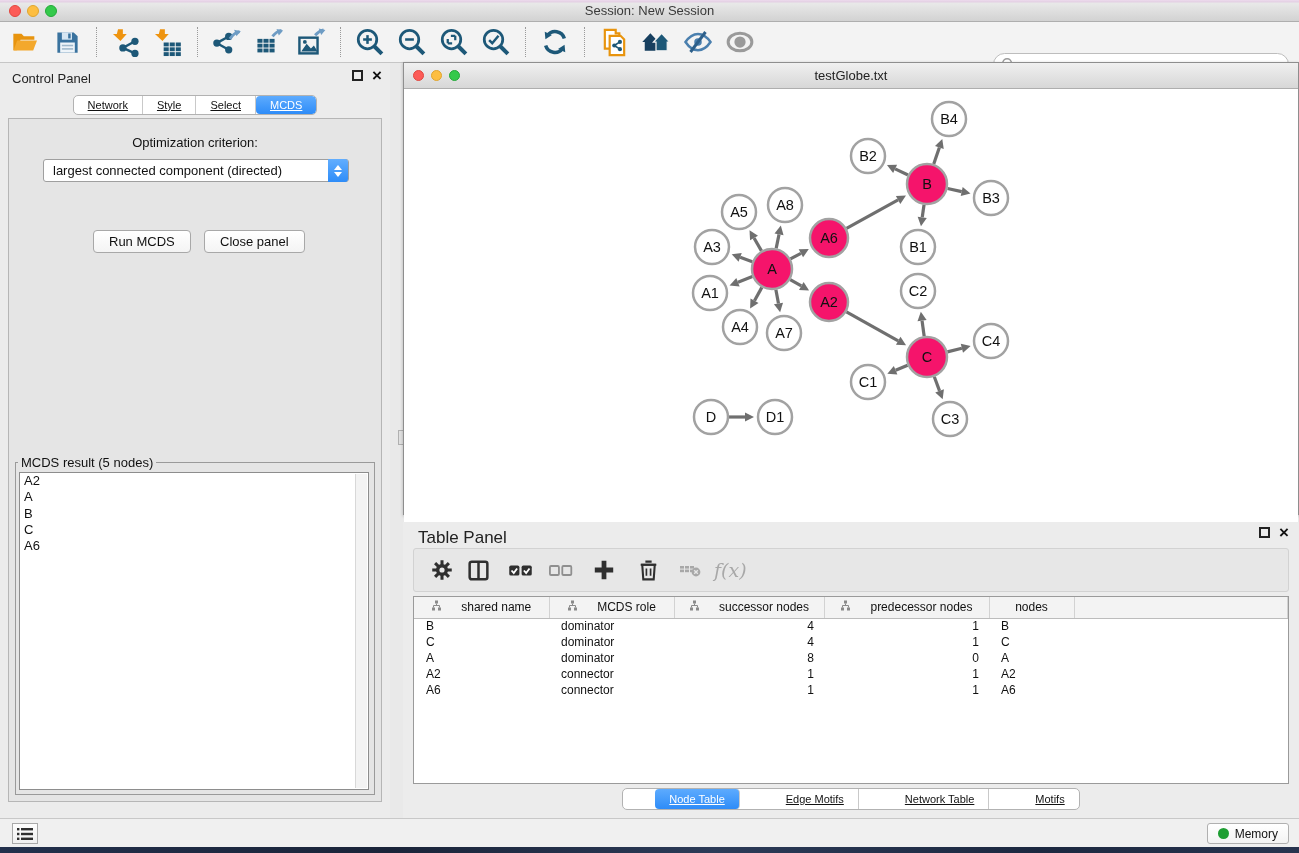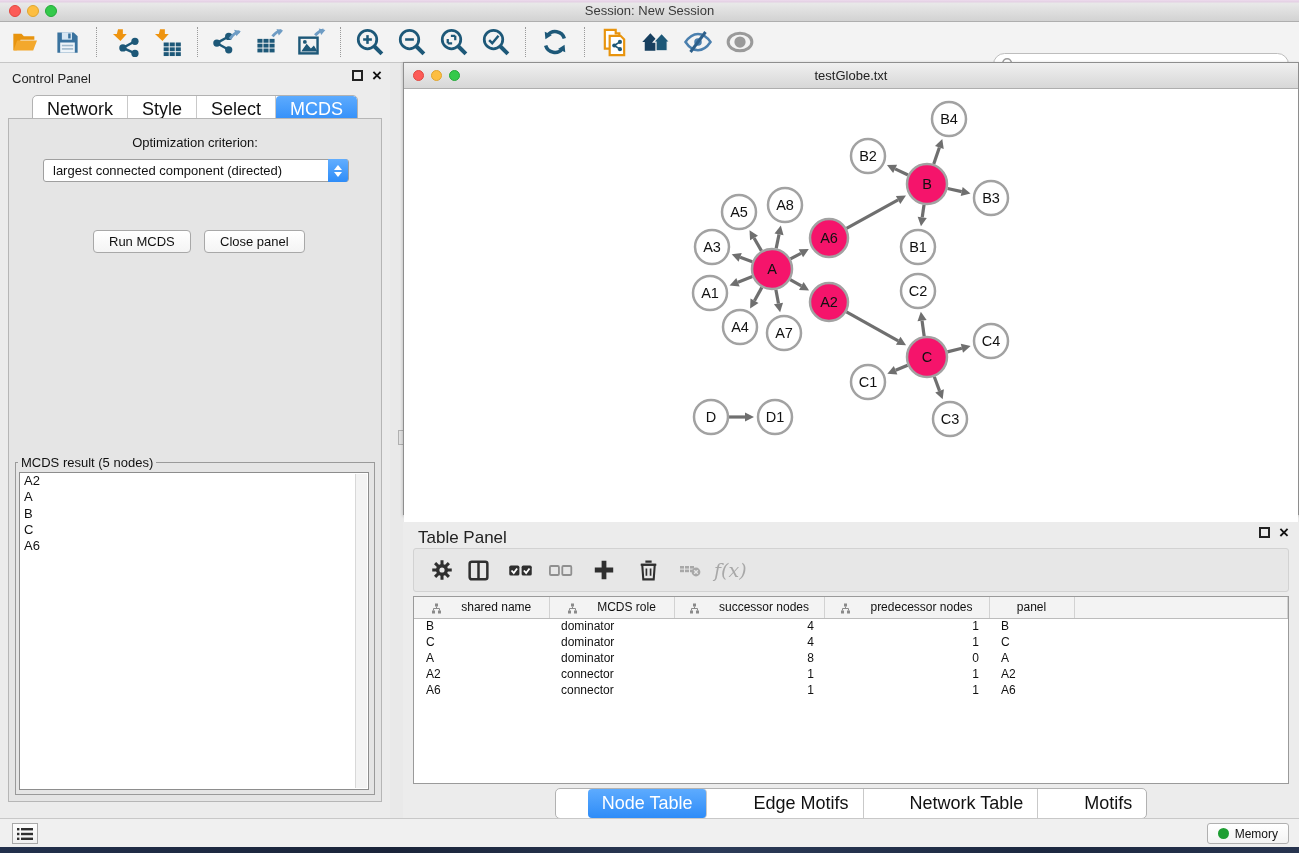--- a/index.html
+++ b/index.html
@@ -29,21 +29,21 @@
 
   
   #control-panel { left:0; top:63px; width:390px; height:755px; background:#ececec; }
   #cp-header { position:absolute; left:0; top:0; width:100%; height:30px; }
   #cp-title { position:absolute; left:12px; top:8px; font-size:13px; color:#222; }
   .float-ico { width:11px; height:11px; border:2px solid #222; display:inline-block; }
   .close-ico { font-size:17px; font-weight:bold; color:#111; line-height:11px; }
   #cp-winbtns { position:absolute; right:8px; top:7px; display:flex; gap:9px; align-items:center; }
   .seg-group { display:inline-flex; background:#fff; border:1px solid #b2b2b2;
     border-radius:5px; overflow:hidden; }
-  .seg { padding:3px 14px; font-size:18px; color:#111; border-right:1px solid #c9c9c9; cursor:default; }
+  .seg { padding:3px 14px; font-size:11px; color:#111; border-right:1px solid #c9c9c9; cursor:default;text-decoration:underline; }
   .seg:last-child { border-right:none; }
   .seg.active { background:linear-gradient(#5dabfe,#2e8cf8); color:#fff; border-radius:4px; }
   #cp-tabs { position:absolute; left:0; top:32px; width:100%; text-align:center; }
   #cp-content { position:absolute; left:8px; top:55px; width:374px; height:684px;
     background:#e5e5e5; border:1px solid #b6b6b6; }
   #opt-label { position:absolute; left:0; top:16px; width:100%; text-align:center; font-size:13px; color:#111; }
   #criterion { position:absolute; left:34px; top:40px; width:306px; height:23px; background:#fff;
     border:1px solid #9f9f9f; border-radius:3px; font-size:13px; color:#111;
     line-height:21px; padding-left:9px; }
   #criterion .stepper { position:absolute; right:0; top:-1px; width:20px; height:23px;
@@ -90,21 +90,21 @@
     background:#e7e7e7; border:1px solid #d2d2d2; border-radius:3px;
     display:flex; align-items:center; padding-left:10px; }
   .tp-btn { width:36px; height:36px; display:flex; align-items:center; justify-content:center; }
   .fx-label { font-size:19px; font-style:italic; color:#a8a8a8;
     font-family:"DejaVu Serif", serif; margin-left:6px; }
   #tp-tablebox { position:absolute; left:10px; top:74px; width:876px; height:188px;
     background:#fff; border:1px solid #9a9a9a; overflow:hidden; }
   table.grid { border-collapse:collapse; table-layout:fixed; width:100%; }
   table.grid th { height:21px; background:#f3f3f3; border-bottom:1px solid #bcbcbc;
     border-right:1px solid #d2d2d2; font-size:12px; font-weight:normal; color:#111; }
-  table.grid th .hwrap { display:flex; align-items:flex-end; justify-content:center; gap:19px; }
+  table.grid th .hwrap { display:flex; align-items:flex-start; justify-content:center; gap:19px; }
   table.grid td { height:16px; font-size:12px; color:#111; white-space:nowrap; overflow:hidden; }
   td.c-left { text-align:left; padding-left:12px; }
   td.c-right { text-align:right; padding-right:10px; }
   #tp-tabs { position:absolute; left:0; top:266px; width:100%; text-align:center; }
   #tp-tabs .seg { padding:4px 14px;margin-left:32px; }
 
   
   #statusbar { left:0; top:818px; width:1299px; height:29px; background:#f0f0f0;
     border-top:1px solid #c8c8c8; }
   #list-btn { position:absolute; left:12px; top:4px; width:26px; height:21px;
@@ -633,21 +633,21 @@
                   <path d="M5.5 3.5v2M2.5 7.5v-2h6v2" stroke="#8a8a8a" fill="none"></path>
                   <rect x="4" y="0.5" width="3" height="3" fill="#8a8a8a"></rect>
                   <rect x="1" y="7.5" width="3" height="3" fill="#8a8a8a"></rect>
                   <rect x="7" y="7.5" width="3" height="3" fill="#8a8a8a"></rect>
                 </svg>
                 <span>predecessor nodes</span>
               </div>
             </th>
             <th>
               <div class="hwrap">
-                <span>panel</span>
+                <span>nodes</span>
               </div>
             </th>
             <th></th>
           </tr>
         </thead>
       <tbody id="tp-body">
           <tr>
             <td class="c-left">B</td>
             <td class="c-left">dominator</td>
             <td class="c-right">4</td>

